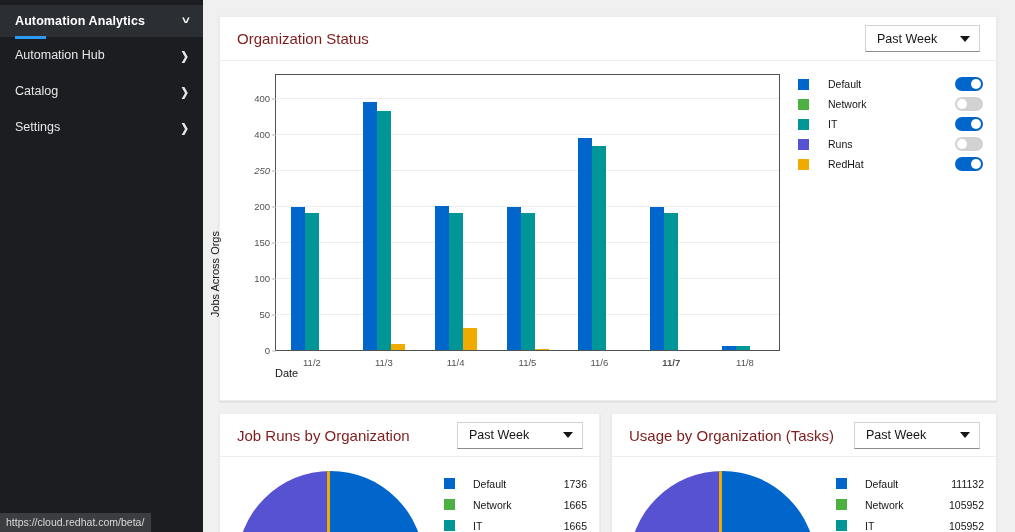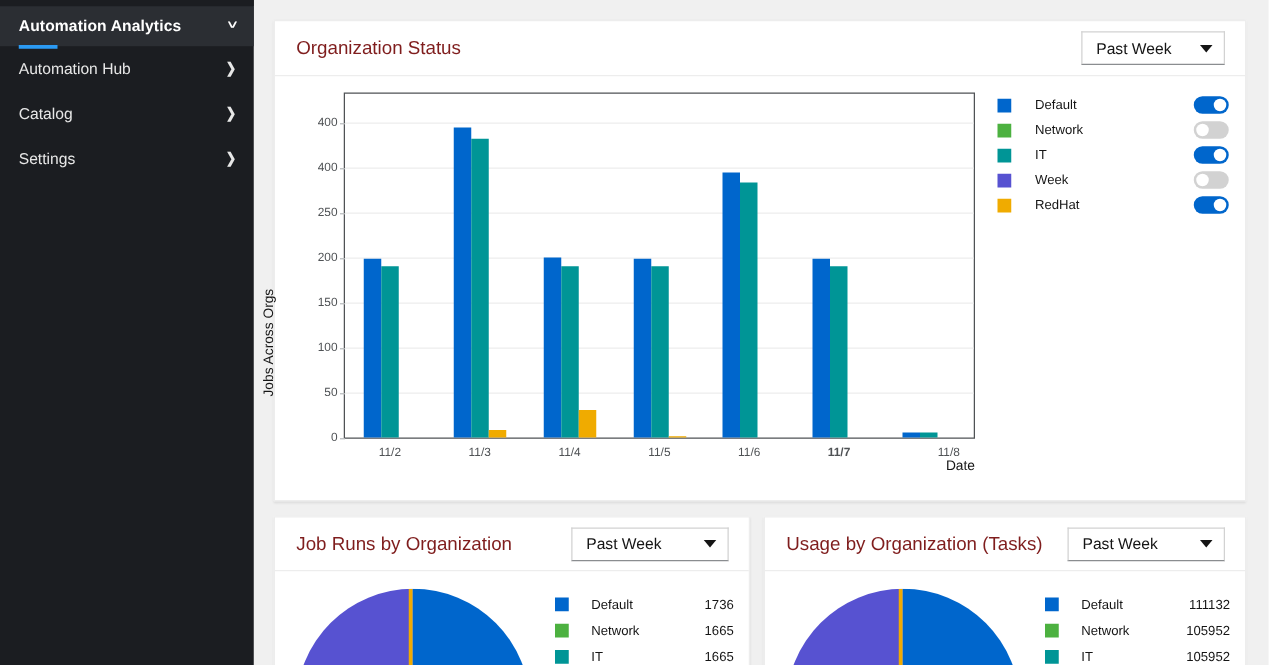--- a/index.html
+++ b/index.html
@@ -160,21 +160,21 @@
     position: absolute;
     left: -5px; top: 50%;
     transform: translate(-100%, -50%) rotate(-90deg);
     transform-origin: right center;
     font-size: 11px; color: #151515;
     white-space: nowrap;
   }
   .xlabel {
     position: absolute;
     left: 55px; width: 505px; top: 306px;
-    text-align: right;
+    text-align: left;
     font-size: 11px; color: #151515;
   }
   .bargroup {
     position: absolute; bottom: 0;
     display: flex; align-items: flex-end;
     height: 100%;
   }
   .bar { width: 14px; }
   .xtick {
     position: absolute;
@@ -306,20 +306,21 @@
     <div class="nav-item">
       <span>Catalog</span>
       <span class="chev-r">❯</span>
     </div>
     <div class="nav-item">
       <span>Settings</span>
       <span class="chev-r">❯</span>
     </div>
   </nav>
 
+  <div class="status-bar">https://cloud.redhat.com/beta/</div>
 
   <section class="card" id="org-status-card">
     <header class="card-head">
       <div class="card-title">Organization Status</div>
       <div class="dropdown">
         <span>Past Week</span>
         <span class="caret"></span>
       </div>
     </header>
 
@@ -331,21 +332,21 @@
           <div class="ytick" style="top: 275px;">0</div>
           <div class="gridline" style="top: 239.005px;"></div>
           <div class="ytick" style="top: 239.005px;">50</div>
           <div class="gridline" style="top: 203.01px;"></div>
           <div class="ytick" style="top: 203.01px;">100</div>
           <div class="gridline" style="top: 167.016px;"></div>
           <div class="ytick" style="top: 167.016px;">150</div>
           <div class="gridline" style="top: 131.021px;"></div>
           <div class="ytick" style="top: 131.021px;">200</div>
           <div class="gridline" style="top: 95.0262px;"></div>
-          <div class="ytick" style="top: 95.0262px;">250</div>
+          <div class="ytick" style="top: 95.0262px; font-style: italic;">250</div>
           <div class="gridline" style="top: 59.0314px;"></div>
           <div class="ytick" style="top: 59.0314px;">400</div>
           <div class="gridline" style="top: 23.0366px;"></div>
           <div class="ytick" style="top: 23.0366px;">400</div>
           <div class="bargroup" style="left: 14.9286px;">
             <div class="bar" style="height: 143.259px; background: rgb(0, 102, 204);"></div>
             <div class="bar" style="height: 137.5px; background: rgb(0, 149, 150);"></div>
             <div class="bar" style="height: 0px; background: rgb(240, 171, 0);"></div>
           </div>
           <div class="xtick" style="left: 35.9286px;">11/2</div>
@@ -377,21 +378,21 @@
             <div class="bar" style="height: 143.259px; background: rgb(0, 102, 204);"></div>
             <div class="bar" style="height: 137.5px; background: rgb(0, 149, 150);"></div>
             <div class="bar" style="height: 0px; background: rgb(240, 171, 0);"></div>
           </div>
           <div class="xtick" style="left: 395.214px; font-weight: bold;">11/7</div>
           <div class="bargroup" style="left: 446.071px;">
             <div class="bar" style="height: 4.31937px; background: rgb(0, 102, 204);"></div>
             <div class="bar" style="height: 3.59948px; background: rgb(0, 149, 150);"></div>
             <div class="bar" style="height: 0px; background: rgb(240, 171, 0);"></div>
           </div>
-          <div class="xtick" style="left: 483px;">11/8</div>
+          <div class="xtick" style="left: 469px;">11/8</div>
         </div>
 
       <div class="xlabel">Date</div>
 
       <div class="bar-legend" id="bar-legend">
           <div class="legend-row">
             <span class="legend-swatch" style="background:#0066cc"></span>
             <span class="legend-name">Default</span>
             <span class="toggle on"></span>
           </div>
@@ -400,21 +401,21 @@
             <span class="legend-name">Network</span>
             <span class="toggle"></span>
           </div>
           <div class="legend-row">
             <span class="legend-swatch" style="background:#009596"></span>
             <span class="legend-name">IT</span>
             <span class="toggle on"></span>
           </div>
           <div class="legend-row">
             <span class="legend-swatch" style="background:#5752d1"></span>
-            <span class="legend-name">Week</span>
+            <span class="legend-name">Runs</span>
             <span class="toggle"></span>
           </div>
           <div class="legend-row">
             <span class="legend-swatch" style="background:#f0ab00"></span>
             <span class="legend-name">RedHat</span>
             <span class="toggle on"></span>
           </div>
         </div>
     </div>
   </section>

